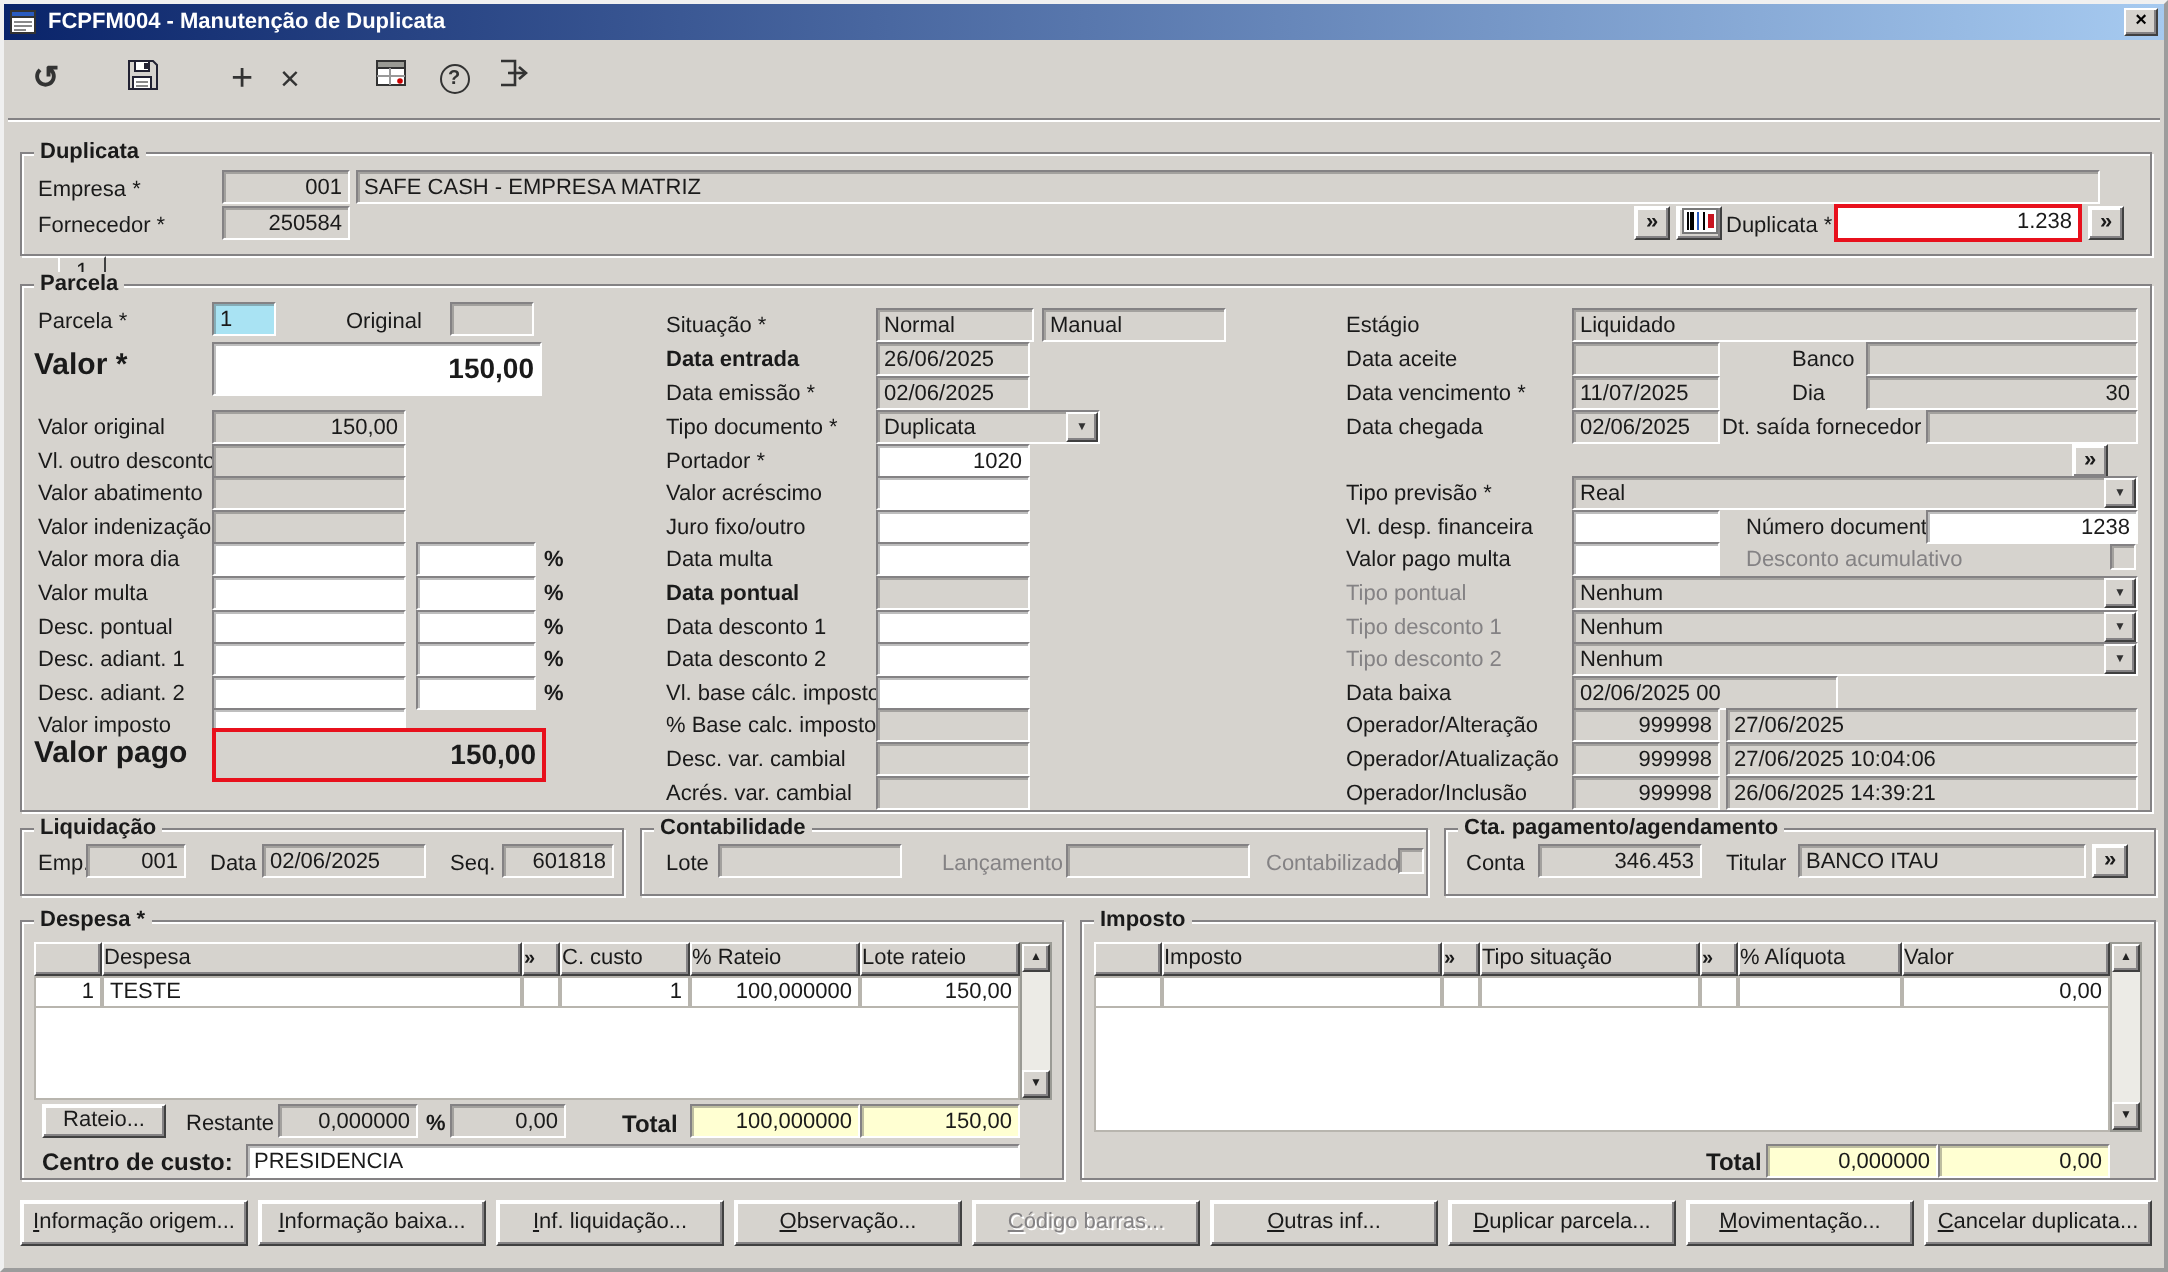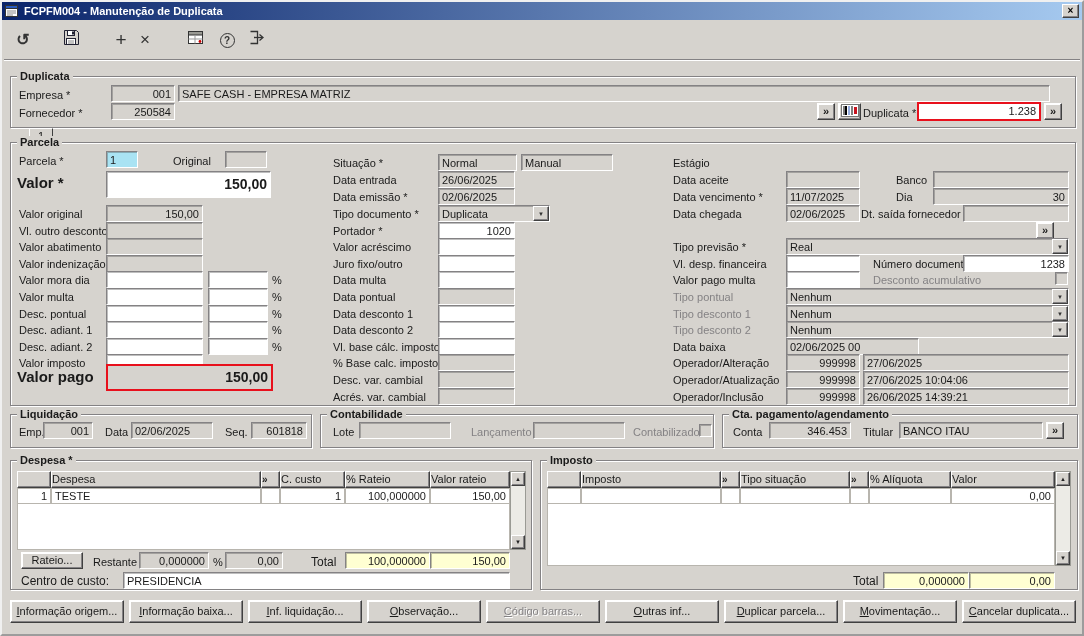--- a/index.html
+++ b/index.html
@@ -1,19 +1,19 @@
 <!DOCTYPE html>
 <html><head>
 <meta charset="utf-8">
 <style>
 *{margin:0;padding:0;box-sizing:border-box}
 body{margin:0;background:#8a8a8a}
 #app{position:relative;width:1084px;height:636px;background:#d6d3ce;font-family:"Liberation Sans",sans-serif;font-size:11px;color:#1a1a1a;border:2px outset #f0f0f0;overflow:hidden}
 .lbl{position:absolute;white-space:nowrap;line-height:12px}
-.b{font-weight:normal}
+.b{font-weight:bold}
 .big{font-size:15px;font-weight:bold}
 .dim{color:#848284}
 .fld{position:absolute;height:17px;background:#d6d3ce;border:1px solid;border-color:#848284 #fff #fff #848284;box-shadow:inset 1px 1px 0 rgba(70,70,70,.35);padding:1px 3px 0;line-height:14px;white-space:nowrap;overflow:hidden}
 .w{background:#fff}
 .r{text-align:right}
 .y{background:#ffffd2}
 .redbox{border:2px solid #e8101c;box-shadow:none;padding:0 3px}
 .bigfld{height:27px;font-size:14px;font-weight:bold;line-height:23px}
 .cyan{background:#a9e3f3}
 .grp{position:absolute;border:1px solid #848284;box-shadow:inset 1px 1px 0 #fff,1px 1px 0 #fff}
@@ -206,20 +206,21 @@
     <span class="lbl" style="left:322px;top:198px">Vl. base cálc. imposto</span>
     <div class="fld w r" style="left:427px;top:195px;width:77px"></div>
     <span class="lbl" style="left:322px;top:214px">% Base calc. imposto</span>
     <div class="fld r" style="left:427px;top:211px;width:77px"></div>
     <span class="lbl" style="left:322px;top:231px">Desc. var. cambial</span>
     <div class="fld r" style="left:427px;top:228px;width:77px"></div>
     <span class="lbl" style="left:322px;top:248px">Acrés. var. cambial</span>
     <div class="fld r" style="left:427px;top:245px;width:77px"></div>
 
     <span class="lbl" style="left:662px;top:14px">Estágio</span>
+    <div class="fld" style="left:775px;top:11px;width:283px">Liquidado</div>
 
     <span class="lbl" style="left:662px;top:31px">Data aceite</span>
     <div class="fld" style="left:775px;top:28px;width:74px"></div>
     <span class="lbl" style="left:885px;top:31px">Banco</span>
     <div class="fld" style="left:922px;top:28px;width:136px"></div>
 
     <span class="lbl" style="left:662px;top:48px">Data vencimento *</span>
     <div class="fld" style="left:775px;top:45px;width:74px">11/07/2025</div>
     <span class="lbl" style="left:885px;top:48px">Dia</span>
     <div class="fld r" style="left:922px;top:45px;width:136px">30</div>
@@ -304,21 +305,21 @@
     <div class="btn lk" style="left:323px;top:7px"><span>»</span></div>
   </div>
 
   <div class="grp" style="left:8px;top:458px;width:522px;height:130px">
     <span class="leg">Despesa *</span>
     <div class="gh" style="left:6px;top:10px;width:34px"></div>
     <div class="gh" style="left:40px;top:10px;width:210px">Despesa</div>
     <div class="gh small" style="left:250px;top:10px;width:19px"><span>»</span></div>
     <div class="gh" style="left:269px;top:10px;width:65px">C. custo</div>
     <div class="gh" style="left:334px;top:10px;width:85px">% Rateio</div>
-    <div class="gh" style="left:419px;top:10px;width:80px">Valor rateio</div>
+    <div class="gh" style="left:419px;top:10px;width:80px">Lote rateio</div>
     <div class="sbar" style="left:499px;top:10px;height:79px">
       <div class="sbtn up">▲</div>
       <div class="sbtn dn">▼</div>
     </div>
     <div class="gc r" style="left:6px;top:27px;width:34px">1</div>
     <div class="gc" style="left:40px;top:27px;width:210px">TESTE</div>
     <div class="gc" style="left:250px;top:27px;width:19px"></div>
     <div class="gc r" style="left:269px;top:27px;width:65px">1</div>
     <div class="gc r" style="left:334px;top:27px;width:85px">100,000000</div>
     <div class="gc r" style="left:419px;top:27px;width:80px">150,00</div>

